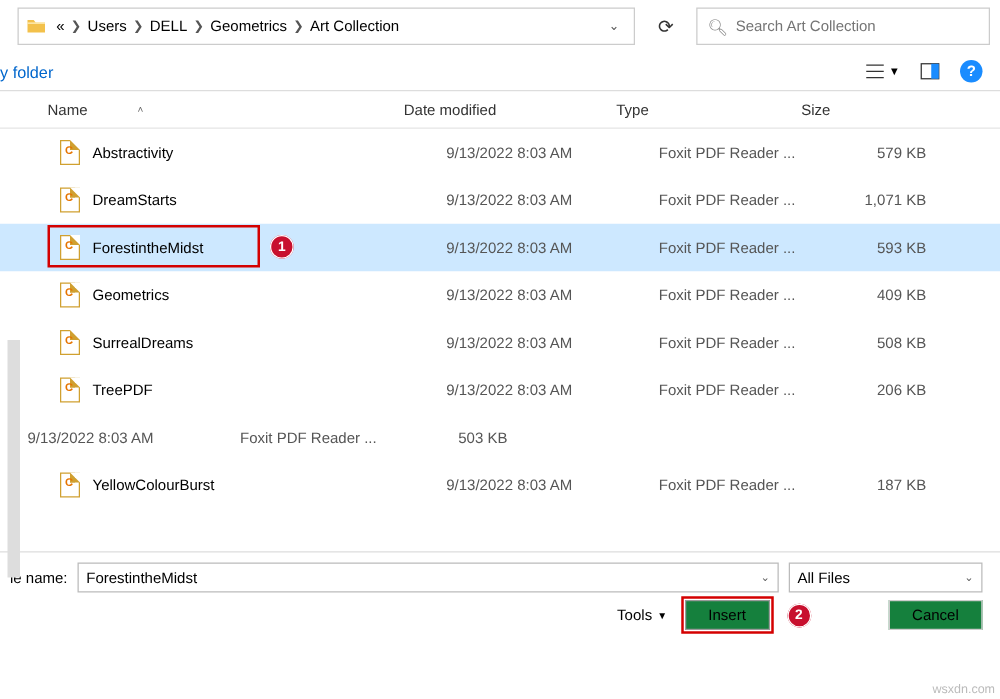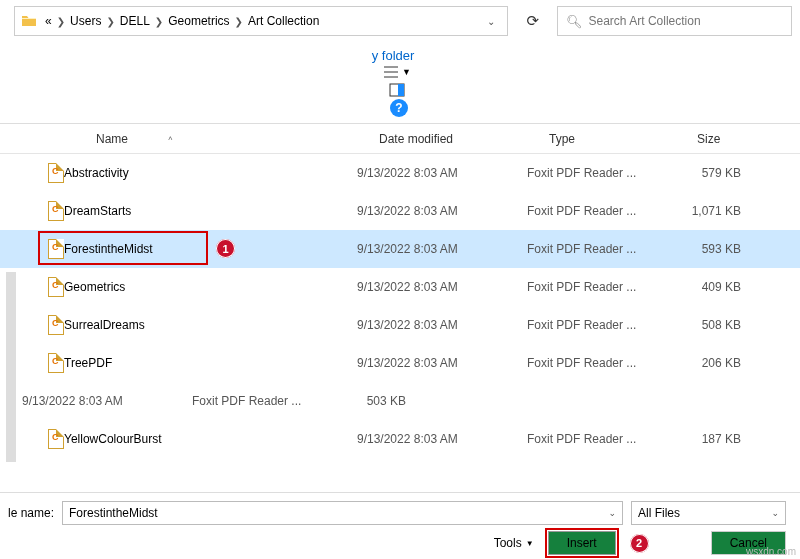--- a/index.html
+++ b/index.html
@@ -9,37 +9,37 @@
   .breadcrumb-box { flex: 1; display: flex; align-items: center; border: 1px solid #ccc; height: 30px; padding: 0 6px; background: #fff; }
   .folder-glyph { width: 16px; height: 16px; margin-right: 8px; flex: none; }
   .bc-sep { margin: 0 5px; color: #555; font-size: 10px; }
   .bc-lab { color: #000; }
   .bc-caret { margin-left: auto; padding: 0 6px; color: #555; font-size: 10px; }
   .refresh-btn { font-size: 15px; padding: 0 8px; color: #333; }
   .search-box { width: 235px; height: 30px; border: 1px solid #ccc; display: flex; align-items: center; padding: 0 8px; color: #777; }
   .search-input { border: none; outline: none; width: 100%; font-size: 12px; color: #777; background: transparent; }
   .search-icon { margin-right: 6px; font-size: 13px; color: #888; }
 
-  .subbar { display: flex; align-items: center; padding: 6px 14px 6px 0; flex-direction: column; }
+  .subbar { display: flex; align-items: center; padding: 6px 14px 6px 0; }
   .nf-link { color: #0066cc; font-size: 13px; }
   .sub-spacer { flex: 1; }
   .view-btn { padding: 2px 4px; margin-left: 8px; display: inline-flex; align-items: center; }
   .help-circle { width: 18px; height: 18px; border-radius: 50%; background: #1a8cff; color: #fff; display: inline-flex; align-items: center; justify-content: center; font-size: 12px; font-weight: bold; margin-left: 12px; }
 
   .list-area { border-top: 1px solid #ddd; border-bottom: 1px solid #ddd; height: 370px; overflow: hidden; }
   .list-header { display: flex; align-items: center; height: 30px; border-bottom: 1px solid #e5e5e5; font-size: 12px; color: #333; }
-  .col-name-h { width: 379px; padding-left: 96px; display:flex; align-items:center; gap:40px;}
+  .col-name-h { width: 323px; padding-left: 38px; display:flex; align-items:center; gap:40px;}
   .col-date-h { width: 170px; }
   .col-type-h { width: 148px; }
   .col-size-h { width: 90px; }
   .sort-caret { font-size: 8px; color: #666;}
 
   .row { display: flex; align-items: center; height: 38px; position: relative; }
   .row.selected { background: #cde8ff; }
-  .col-name { width: 335px; padding-left: 48px; display: flex; align-items: center; }
+  .col-name { width: 335px; padding-left: 48px; display: flex; align-items: center; gap: 10px; }
   .col-date { width: 170px; color: #555; margin-left: 22px; }
   .col-type { width: 148px; color: #555; white-space: nowrap; overflow: hidden; text-overflow: ellipsis; padding-right: 10px;}
   .col-size { width: 90px; color: #555; text-align: right; padding-right: 24px;}
   .file-icon { width: 16px; height: 20px; border: 1px solid #d0a030; background: #fff; position: relative; flex:none;}
   .file-icon::after { content:"C"; position:absolute; top:2px; left:3px; font-size:9px; color:#e57300; font-weight:bold;}
   .file-icon::before { content:""; position:absolute; right:-1px; top:-1px; border-width:4px; border-style:solid; border-color:#fff #fff #d0a030 #d0a030;}
 
   .red-box { position: absolute; border: 2.5px solid #d40000; pointer-events: none; }
   .callout { width: 19px; height: 19px; border-radius: 50%; background: #c8102e; color: #fff; display: inline-flex; align-items: center; justify-content: center; font-size: 11px; font-weight: bold; position: absolute; box-shadow: 0 0 0 1px #fff inset;}
 

